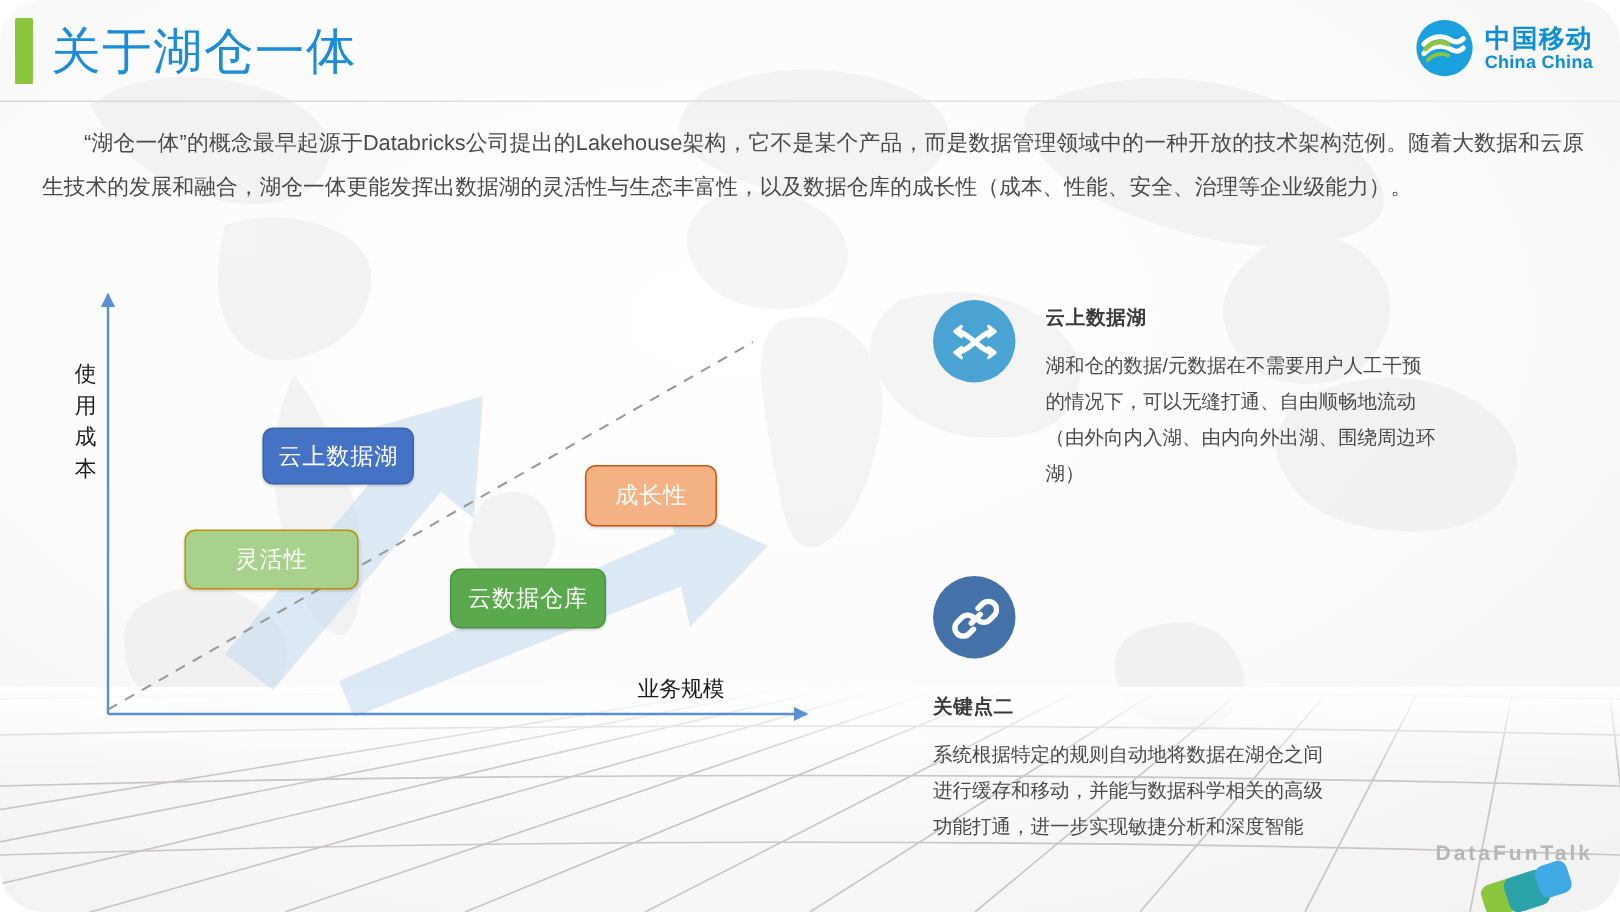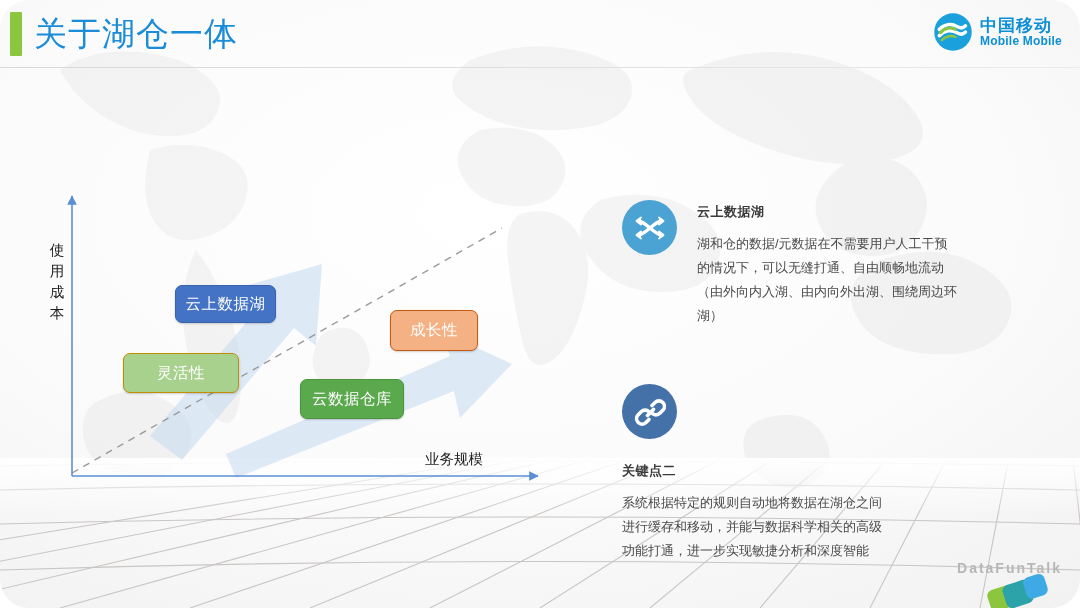--- a/index.html
+++ b/index.html
@@ -39,21 +39,21 @@
   }
   .header-rule {
     position:absolute; left:0; top:67px; width:1080px; height:1px;
     background:linear-gradient(to right,#d8d8d8 0%,#e3e3e3 70%,#ececec 100%);
   }
 
   
   .brand { position:absolute; right:18px; top:12px; display:flex; align-items:center; gap:7px; }
   .brand-mark { width:40px; height:40px; }
   .brand-text { display:flex; flex-direction:column; line-height:1.05; }
-  .brand-cn { font-size:17px; color:#0d8fd6; font-weight:700; letter-spacing:1px; }
+  .brand-cn { font-size:17px; color:#0d8fd6; font-weight:700; letter-spacing:1px;text-align:right; }
   .brand-en { font-size:12px; color:#0d8fd6; font-weight:700; letter-spacing:.2px; }
 
   
   .intro {
     position:absolute; left:28px; top:82px; width:1028px;
     font-size:14.5px; line-height:29px; color:#4a4a4a; text-align:justify;
     text-indent:28px;
   }
 
   
@@ -163,24 +163,25 @@
   <div class="brand">
     <svg class="brand-mark" viewBox="0 0 64 64">
       <circle cx="32" cy="32" r="30" fill="#1AA0DC"></circle>
       <path d="M10 28c8-9 20-10 28-5 6 4 10 3 14-1" stroke="#ffffff" stroke-width="5.5" fill="none" stroke-linecap="round"></path>
       <path d="M10 38c8-9 20-10 28-5 6 4 10 3 14-1" stroke="#ffffff" stroke-width="5.5" fill="none" stroke-linecap="round"></path>
       <path d="M12 33c7-8 17-9 24-5" stroke="#8CC63E" stroke-width="5" fill="none" stroke-linecap="round"></path>
       <path d="M14 45c7-7 16-8 22-5" stroke="#8CC63E" stroke-width="4" fill="none" stroke-linecap="round"></path>
     </svg>
     <div class="brand-text">
       <span class="brand-cn">中国移动</span>
-      <span class="brand-en">Mobile Mobile</span>
+      <span class="brand-en">China China</span>
     </div>
   </div>
 
+  <div class="intro">“湖仓一体”的概念最早起源于Databricks公司提出的Lakehouse架构，它不是某个产品，而是数据管理领域中的一种开放的技术架构范例。随着大数据和云原生技术的发展和融合，湖仓一体更能发挥出数据湖的灵活性与生态丰富性，以及数据仓库的成长性（成本、性能、安全、治理等企业级能力）。</div>
 
   <div class="chart">
     <svg width="560" height="310" viewBox="0 0 560 310">
       <defs>
         <marker id="arrhead" markerWidth="7" markerHeight="7" refX="5.5" refY="3" orient="auto">
           <path d="M0,0 L6,3 L0,6 z" fill="#5B8FD4"></path>
         </marker>
       </defs>
 
       <g opacity=".55">

